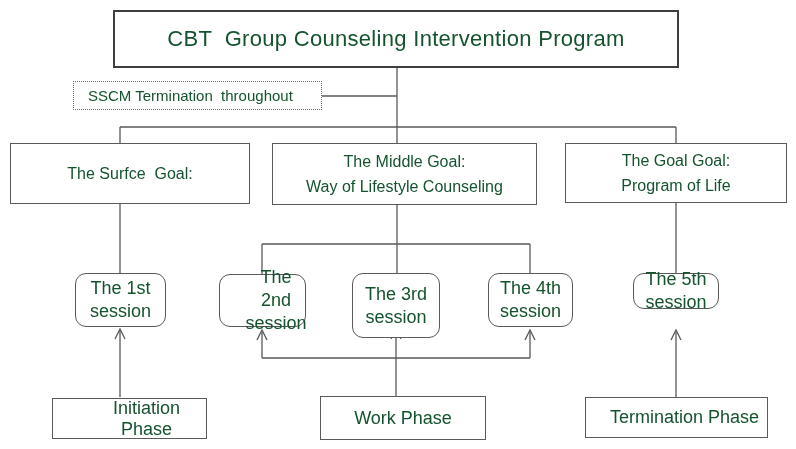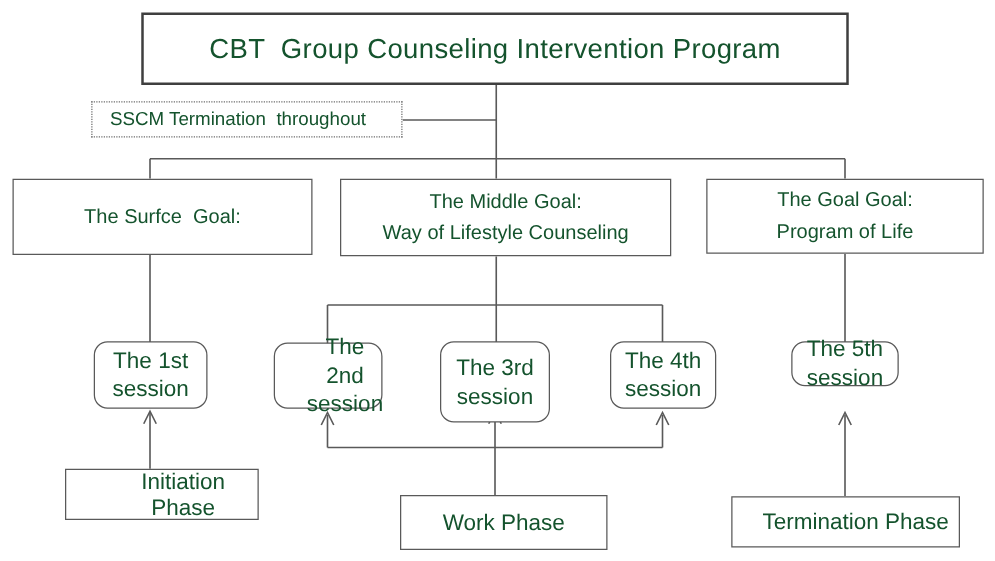--- a/index.html
+++ b/index.html
@@ -65,21 +65,21 @@
     border-radius: 11px;
   }
   #session-1 { left: 75px;  top: 273px; width: 91px; height: 54px; }
   #session-2 { left: 219px; top: 274px; width: 87px; height: 53px; padding-left: 27px; }
   #session-3 { left: 352px; top: 273px; width: 88px; height: 65px; }
   #session-4 { left: 488px; top: 273px; width: 85px; height: 54px; }
   #session-5 { left: 633px; top: 273px; width: 86px; height: 36px; }
   .phase-box {
     font-size: 18px;
   }
-  #phase-initiation  { left: 52px;  top: 375px; width: 155px; height: 41px; padding-left: 34px; }
+  #phase-initiation  { left: 52px;  top: 398px; width: 155px; height: 41px; padding-left: 34px; }
   #phase-work        { left: 320px; top: 396px; width: 166px; height: 44px; text-align: center; }
   #phase-termination { left: 585px; top: 397px; width: 183px; height: 41px; padding-left: 16px; }
 </style>
 </head>
 <body>
 
 <div id="canvas">
 
   <svg id="connectors" viewBox="0 0 796 449" xmlns="http://www.w3.org/2000/svg" fill="none" stroke="#595959" stroke-width="1.3">
 

